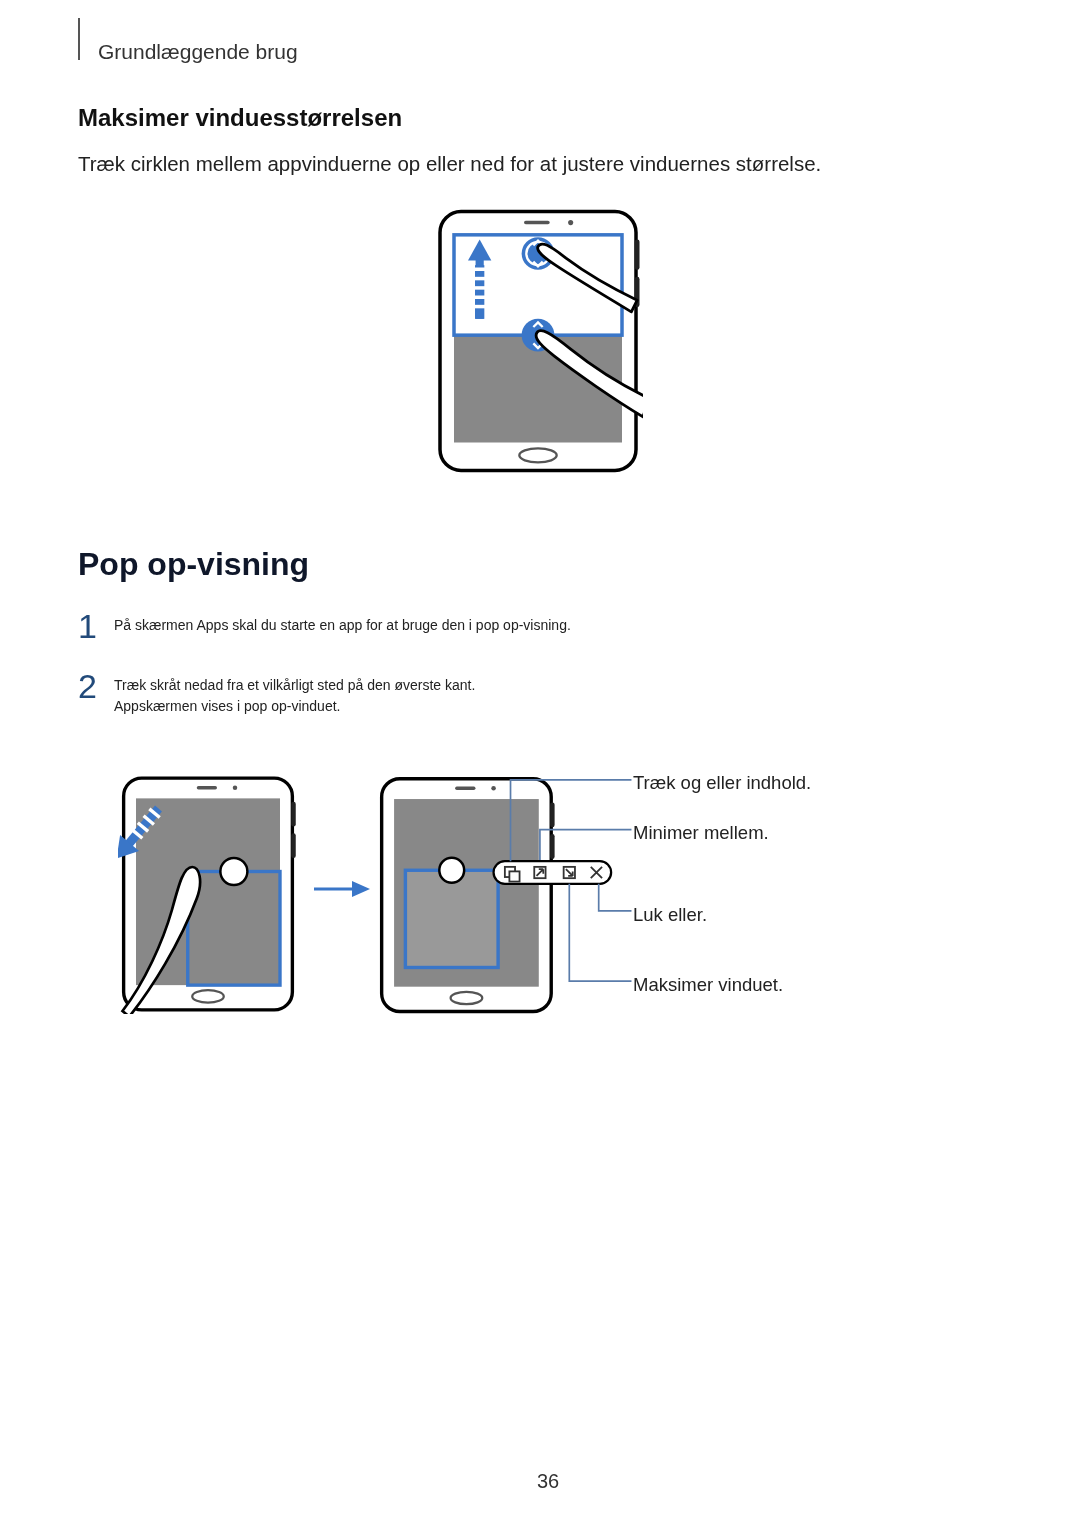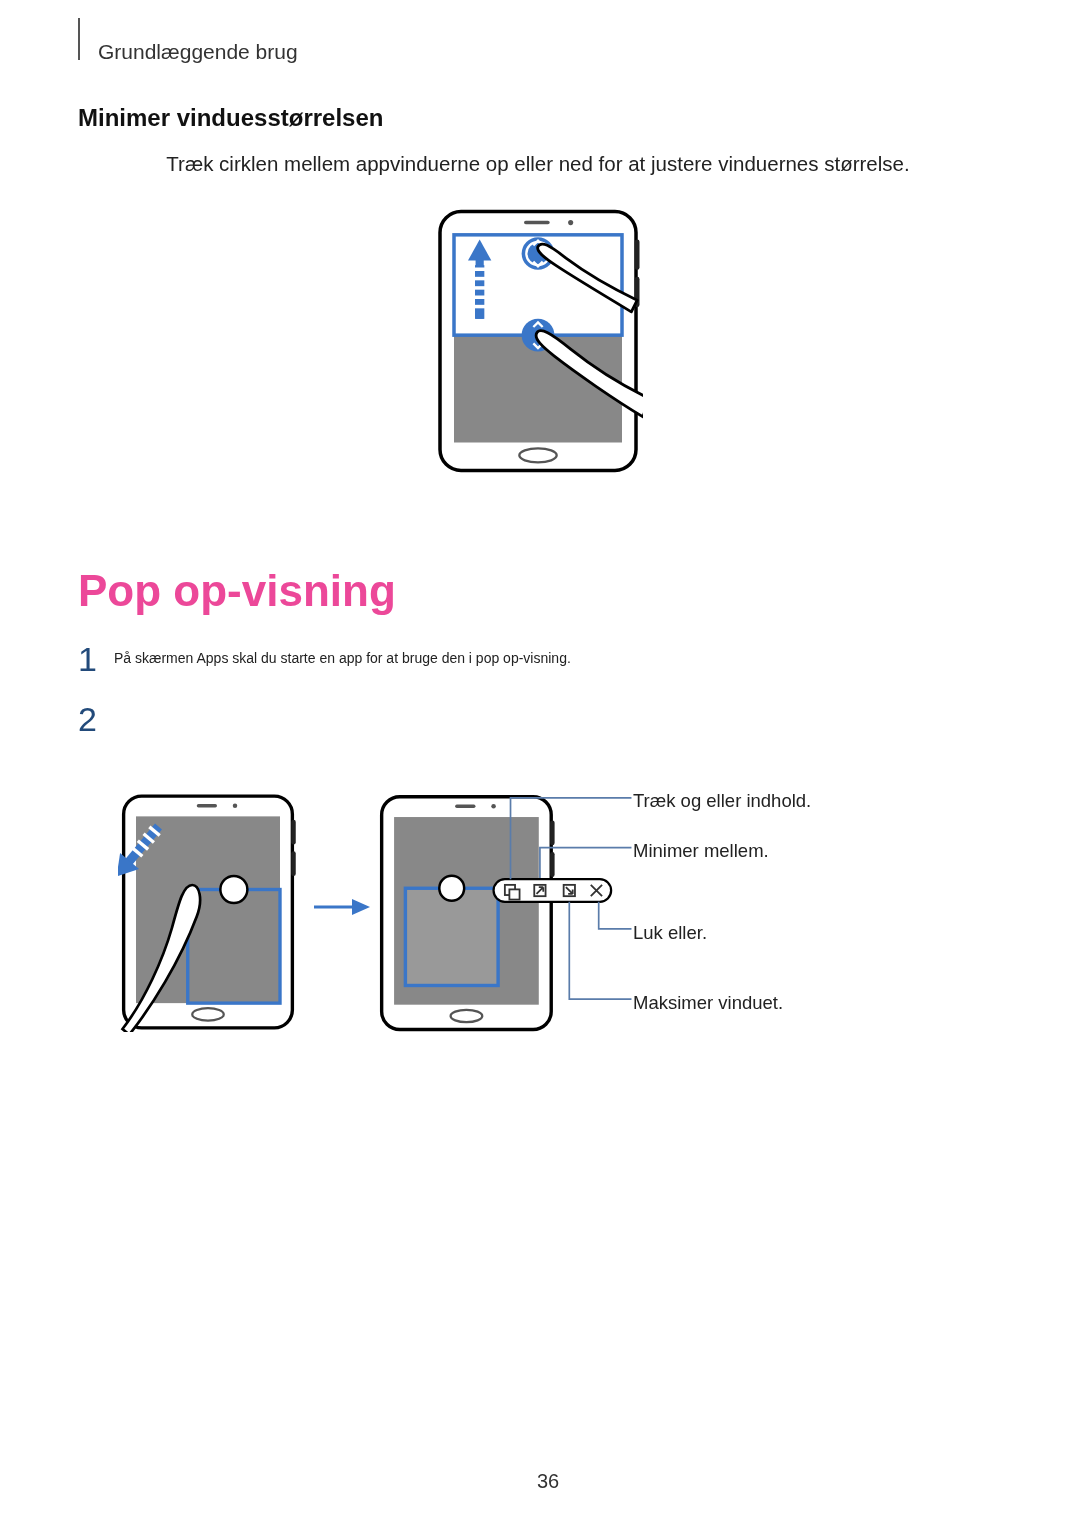--- a/index.html
+++ b/index.html
@@ -36,31 +36,30 @@
   .subheading {
     font-size: 24px;
     font-weight: bold;
     color: #111;
   }
   .body-text {
     font-size: 20.5px;
     color: #222;
     margin-top: 18px;
     line-height: 1.35;
-    text-align: center;
   }
   .illus-1 {
     display: block;
     margin: 28px auto 0;
   }
   .major-heading {
-    font-size: 44px;
+    font-size: 32px;
     font-weight: bold;
-    color: #ec4899;
-    margin-top: 90px;
+    color: #0f172a;
+    margin-top: 70px;
   }
   .step {
     display: flex;
     align-items: flex-start;
     margin-top: 30px;
   }
   .step-num {
     font-size: 34px;
     font-weight: 500;
     color: #224a7a;
@@ -100,21 +99,21 @@
   }
 </style>
 </head>
 <body>
 
 <div class="vrule"></div>
 <div class="page-header">Grundlæggende brug</div>
 
 <div class="content">
 
-  <div class="subheading">Minimer vinduesstørrelsen</div>
+  <div class="subheading">Maksimer vinduesstørrelsen</div>
   <div class="body-text">Træk cirklen mellem appvinduerne op eller ned for at justere vinduernes størrelse.</div>
 
   <svg class="illus-1" width="210" height="270" viewBox="0 0 180 230">
     <rect x="6" y="4" width="168" height="222" rx="18" fill="#fff" stroke="#000" stroke-width="3"></rect>
     <rect x="173" y="28" width="4" height="26" rx="2" fill="#222"></rect>
     <rect x="173" y="60" width="4" height="26" rx="2" fill="#222"></rect>
     <rect x="78" y="12" width="22" height="3" rx="1.5" fill="#555"></rect>
     <circle cx="118" cy="13.5" r="2.2" fill="#555"></circle>
     <ellipse cx="90" cy="213" rx="16" ry="6" fill="none" stroke="#555" stroke-width="2"></ellipse>
 
@@ -146,20 +145,24 @@
 
   <div class="major-heading">Pop op-visning</div>
 
   <div class="step">
     <div class="step-num">1</div>
     <div class="step-text">På skærmen Apps skal du starte en app for at bruge den i pop op-visning.</div>
   </div>
 
   <div class="step">
     <div class="step-num">2</div>
+    <div class="step-text">
+      <span>Træk skråt nedad fra et vilkårligt sted på den øverste kant.</span><br>
+      <span>Appskærmen vises i pop op-vinduet.</span>
+    </div>
   </div>
 
   <div class="illus-row">
 
     <svg width="180" height="240" viewBox="0 0 160 212" style="position:absolute;left:40px;top:20px">
       <rect x="5" y="3" width="150" height="206" rx="16" fill="#fff" stroke="#000" stroke-width="3"></rect>
       <rect x="154" y="24" width="4" height="22" rx="2" fill="#222"></rect>
       <rect x="154" y="52" width="4" height="22" rx="2" fill="#222"></rect>
       <rect x="70" y="10" width="18" height="3" rx="1.5" fill="#555"></rect>
       <circle cx="104" cy="11.5" r="2" fill="#555"></circle>

